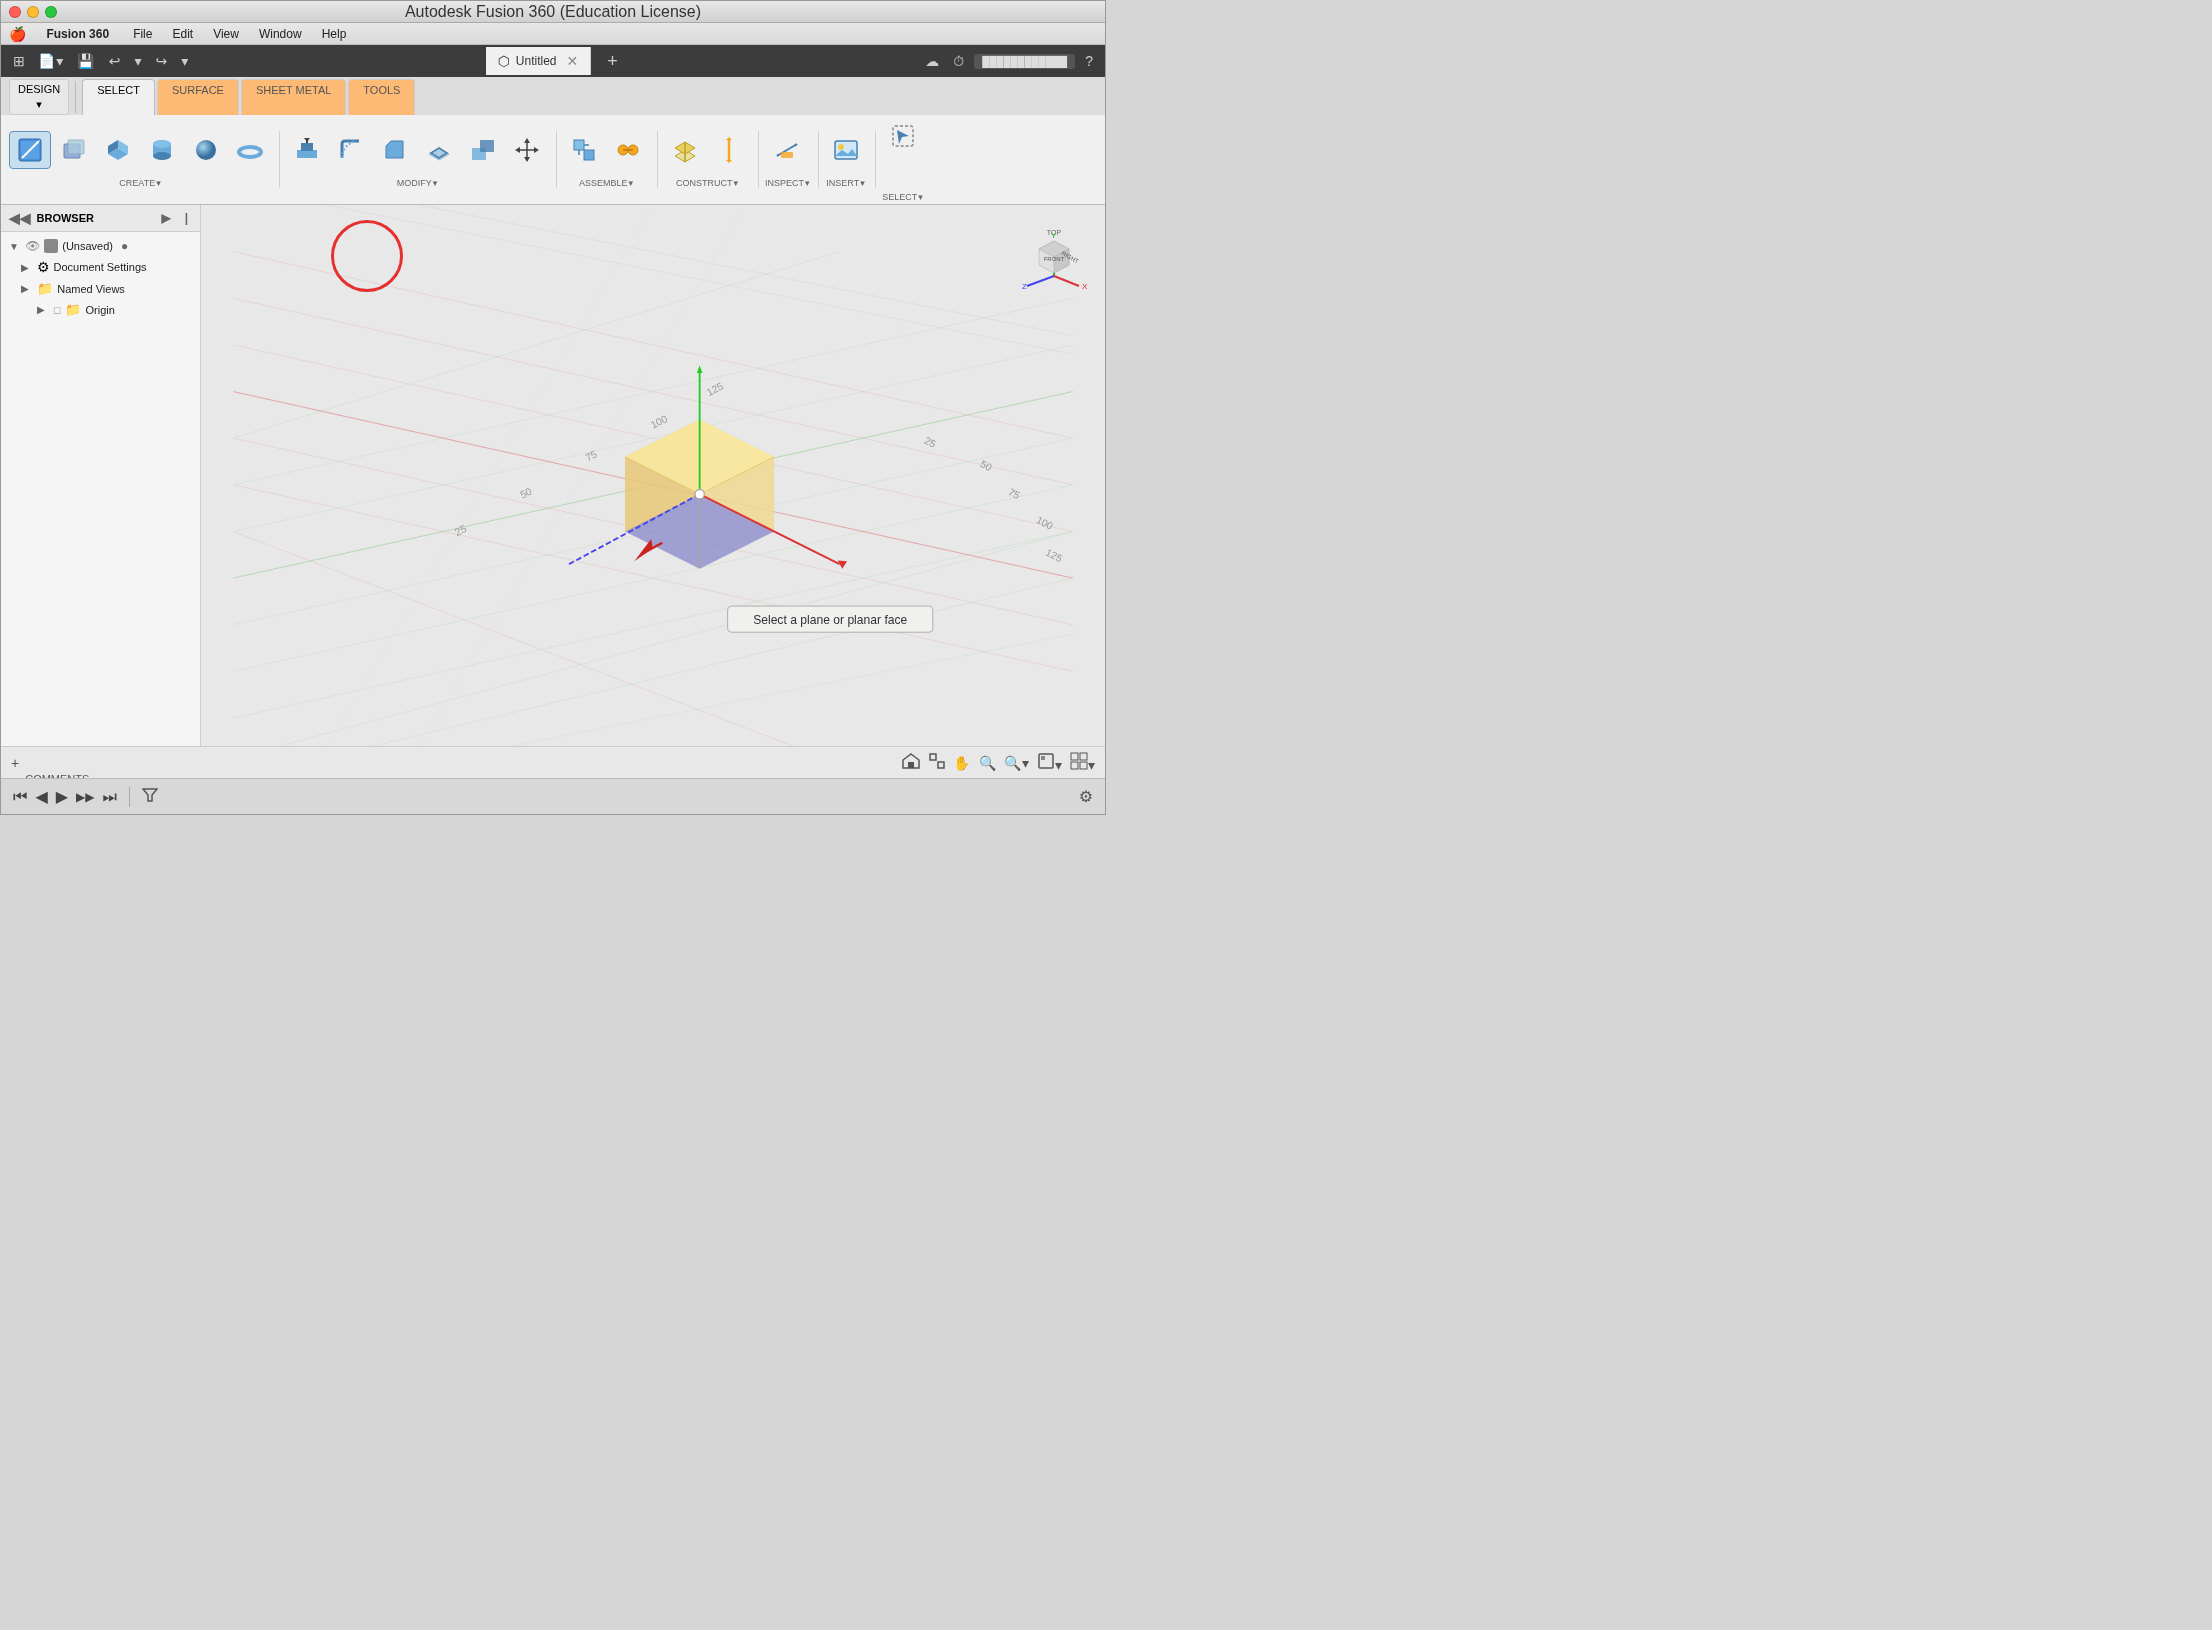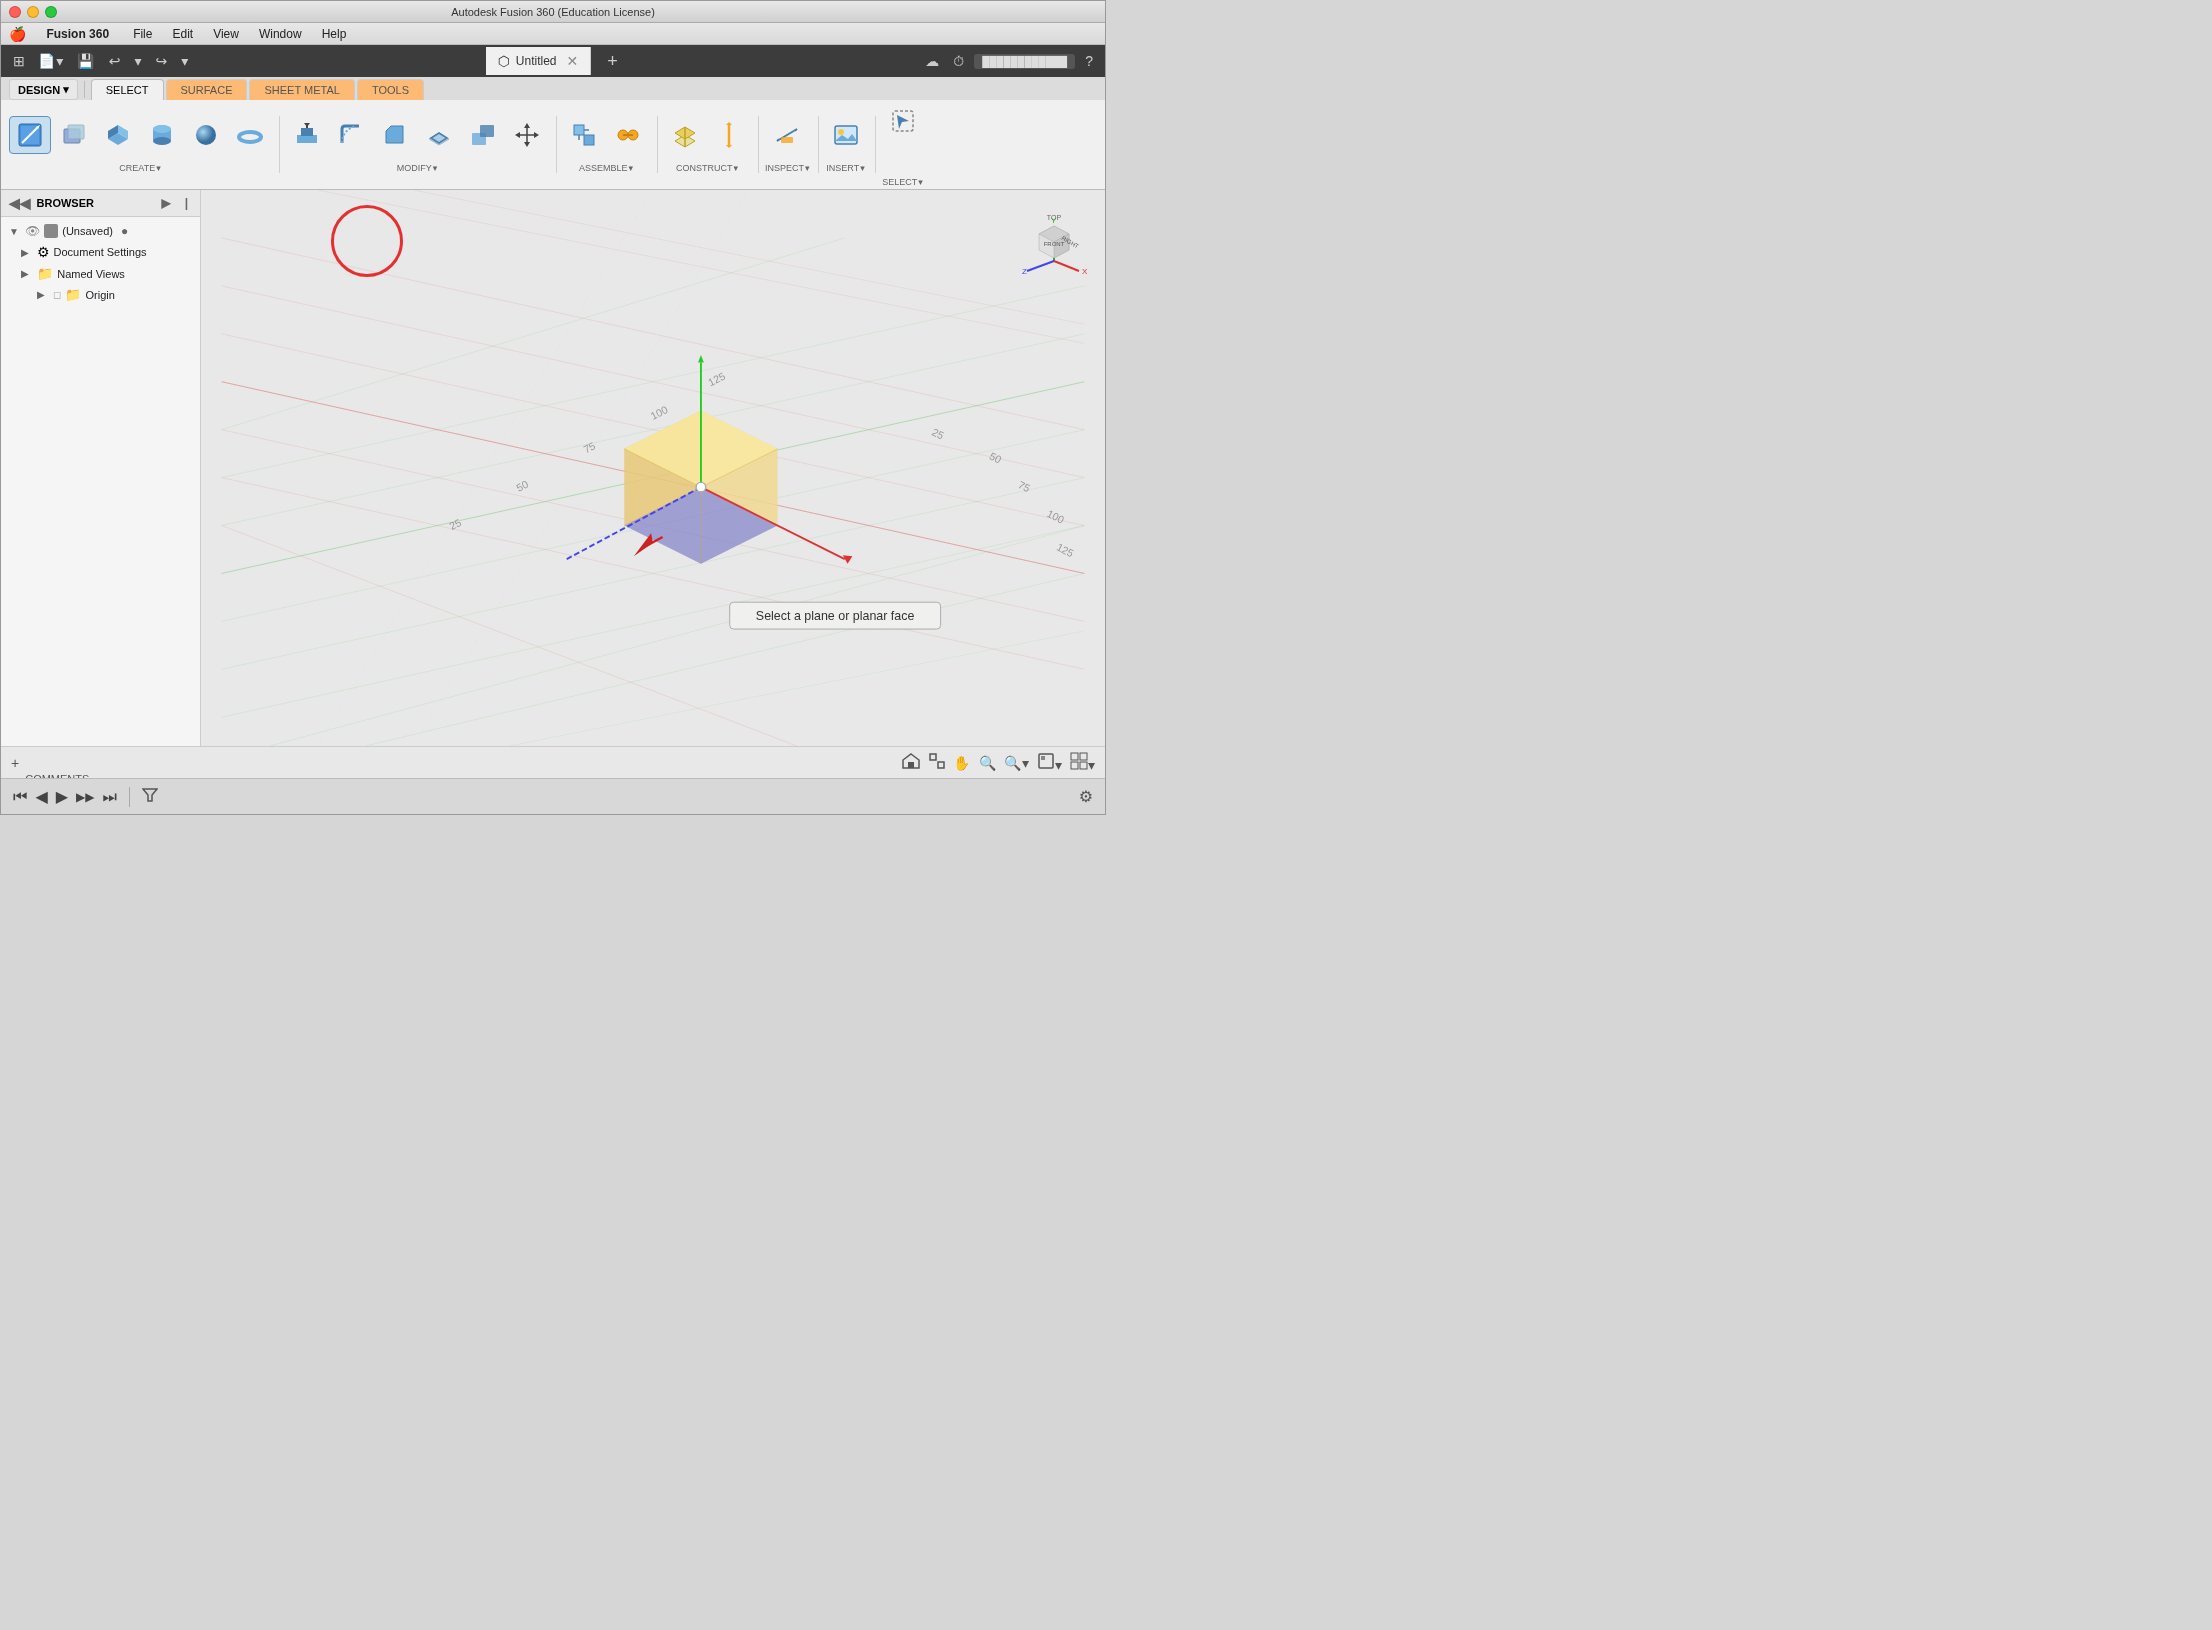--- a/index.html
+++ b/index.html
@@ -12,21 +12,21 @@
       display: flex;
       align-items: center;
       padding: 0 8px;
       border-bottom: 1px solid #aaa;
       position: relative;
     }
     .mac-titlebar-title {
       position: absolute;
       left: 50%;
       transform: translateX(-50%);
-      font-size: 11px;
+      font-size: 16px;
       color: #333;
     }
     .mac-controls { display: flex; gap: 6px; align-items: center; }
     .mac-btn {
       width: 12px; height: 12px; border-radius: 50%; border: 1px solid rgba(0,0,0,0.2);
     }
     .mac-btn.close { background: #ff5f57; }
     .mac-btn.minimize { background: #febc2e; }
     .mac-btn.maximize { background: #28c840; }
     .mac-menu-bar {
@@ -60,23 +60,23 @@
       background: #fdba74;
       color: #555;
     }
     .tab-item.active {
       background: #f0f0f0;
       color: #000;
       border-color: #bbb;
     }
     .design-btn {
       display: flex; align-items: center; gap: 3px;
-      padding: 3px 8px; font-size: 11px; font-weight: 700;
+      padding: 3px 8px; font-size: 11px; font-weight: 400;
       background: #e8e8e8; border: 1px solid #ccc;
-      border-radius: 3px; cursor: pointer;
+      border-radius: 3px; cursor: pointer; flex-direction: column;
     }
     .tool-btn {
       display: flex; flex-direction: column; align-items: center;
       padding: 4px 6px; cursor: pointer; border-radius: 4px;
       border: 1px solid transparent; min-width: 36px;
     }
     .tool-btn.active {
       background: #c8dff0; border-color: #6090c0;
     }
     .tool-icon {

